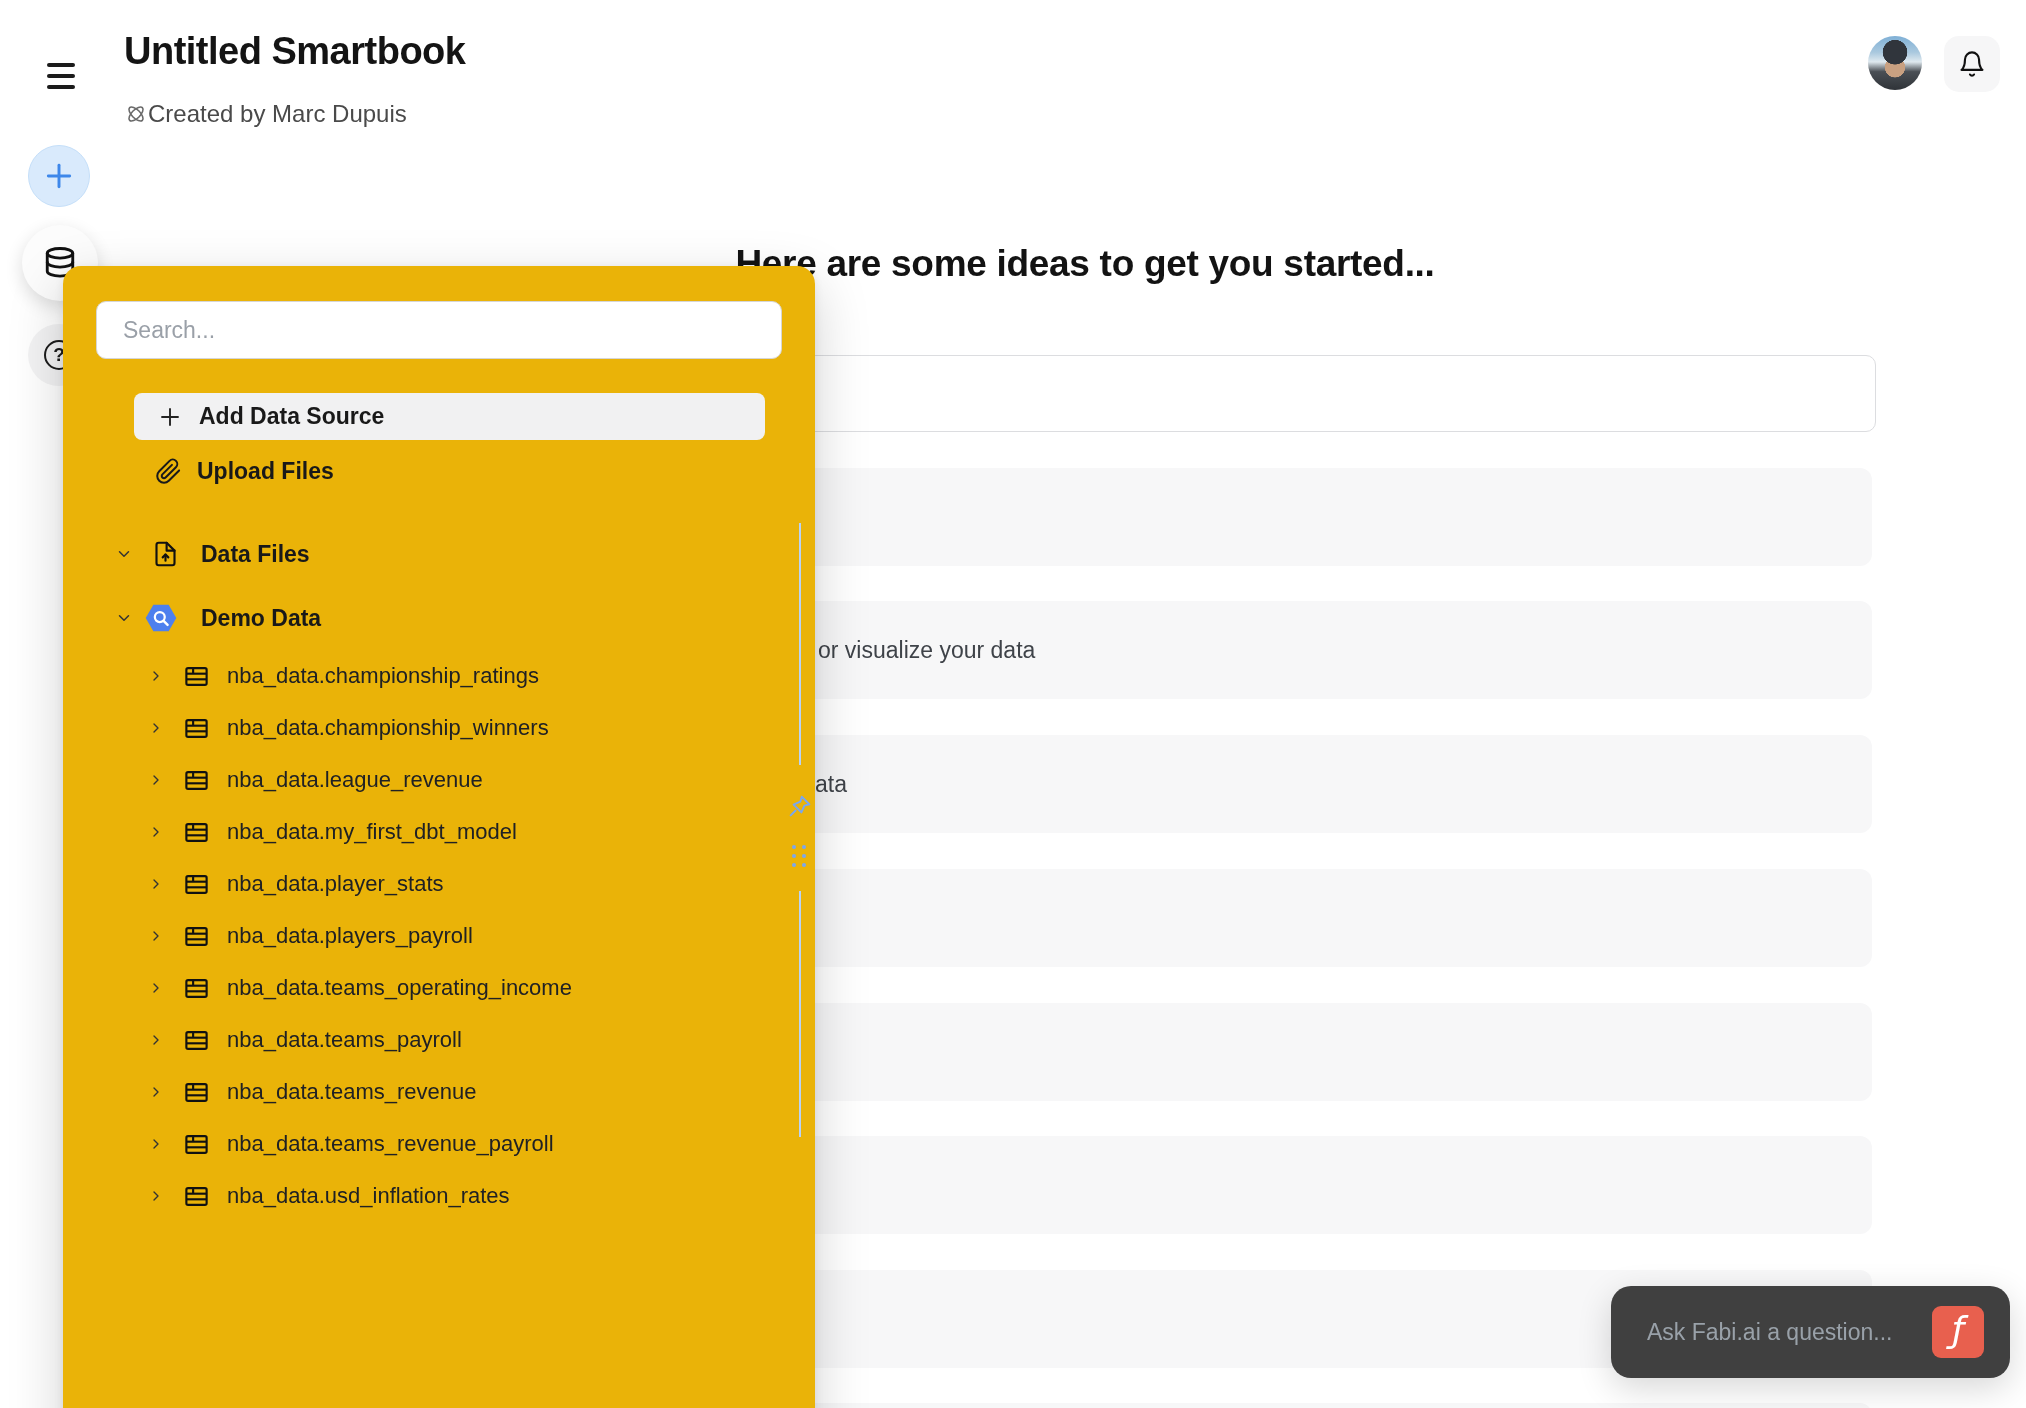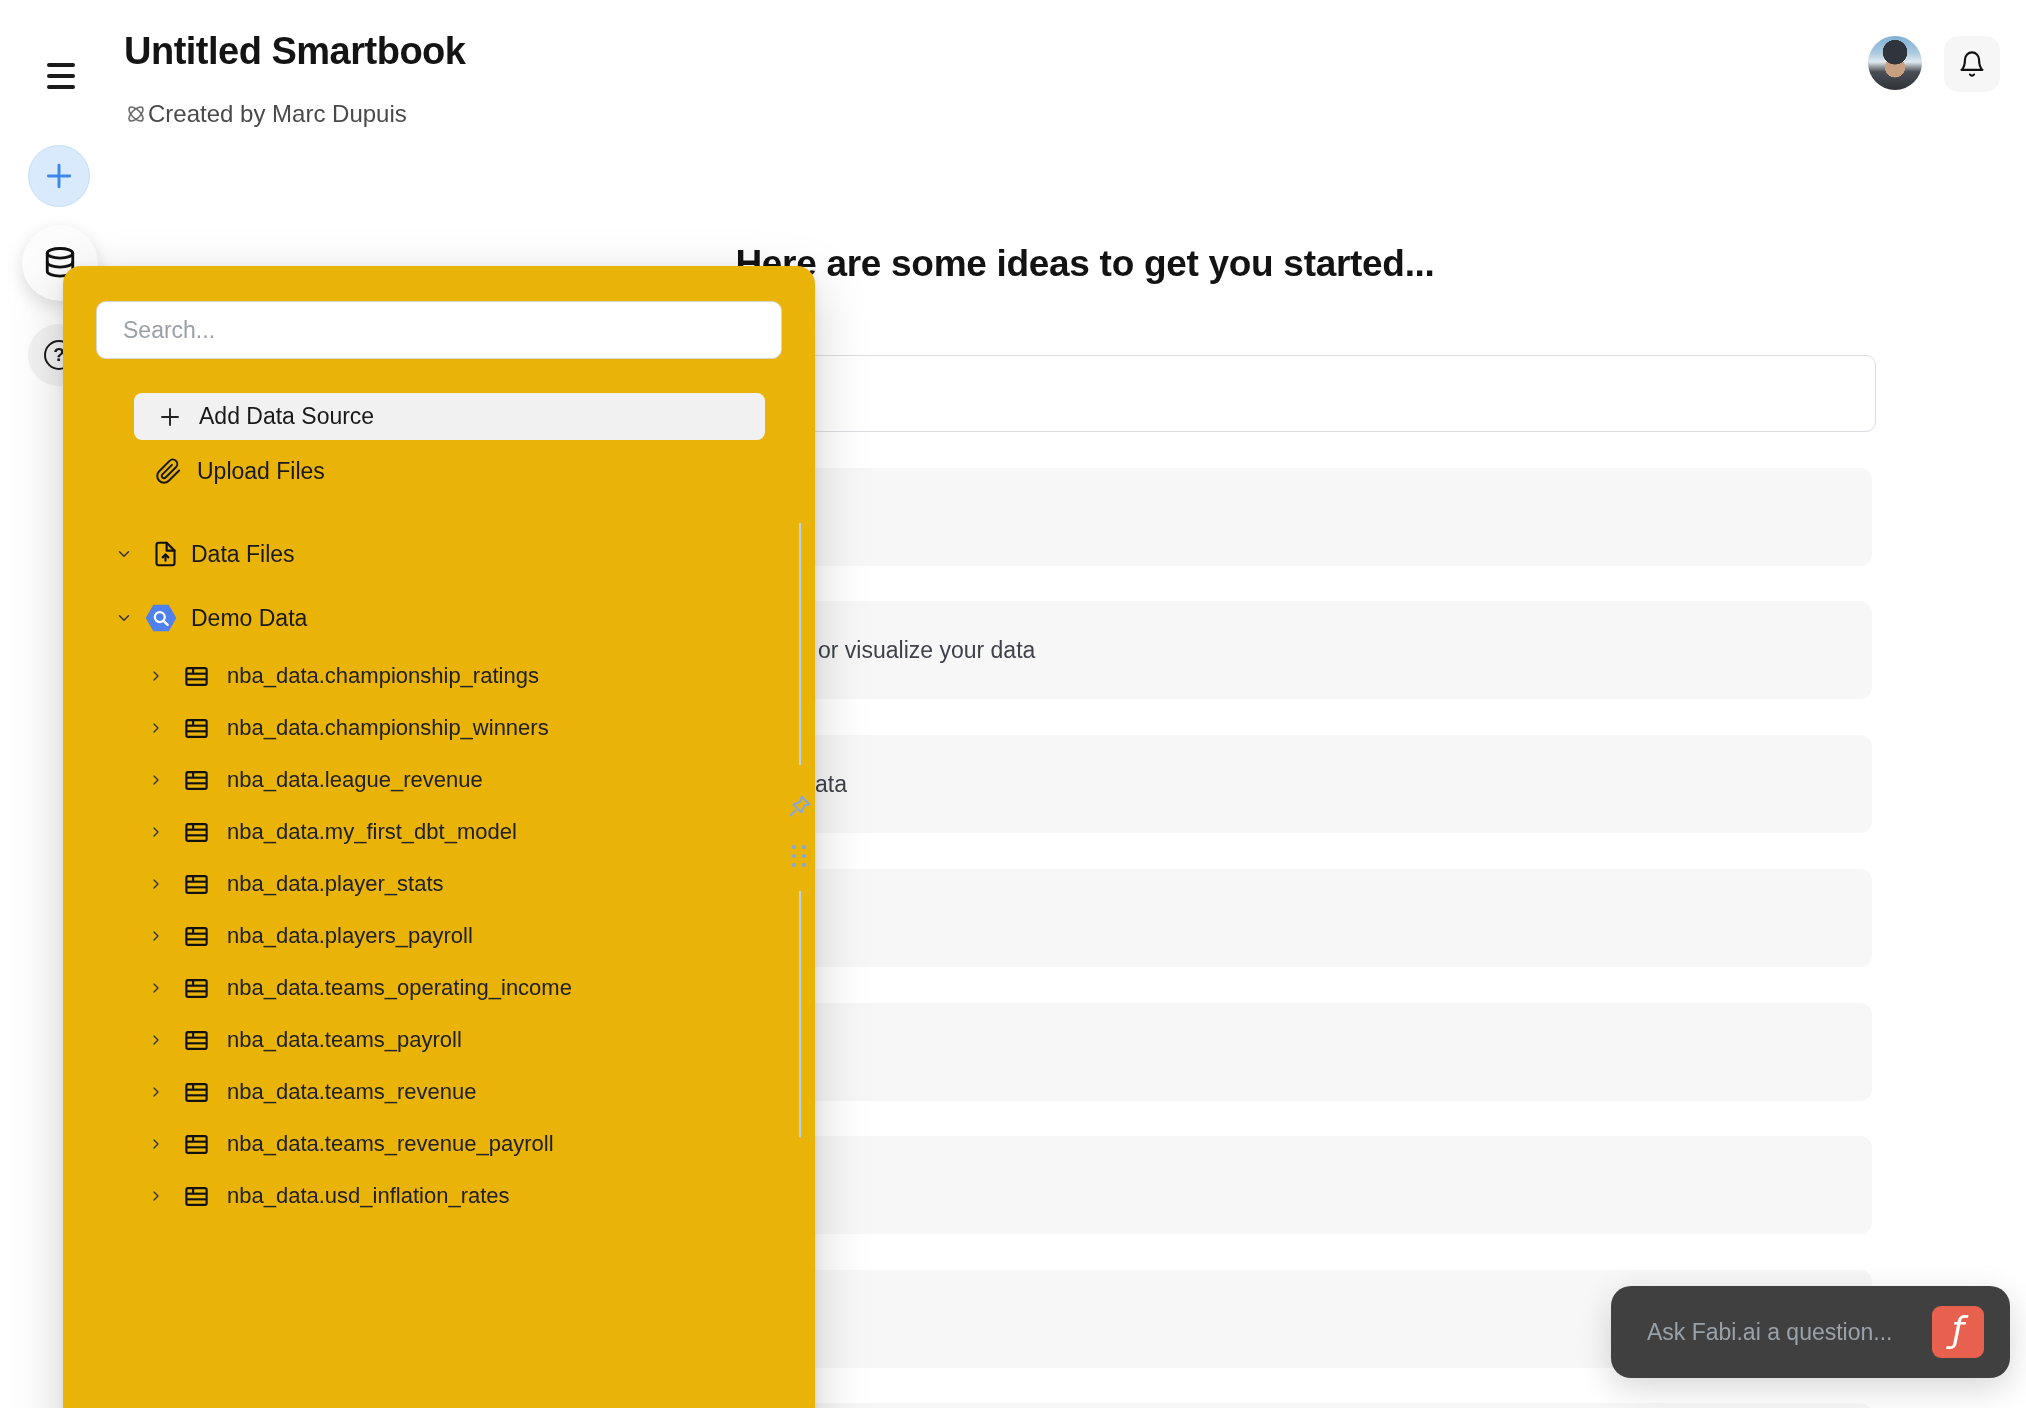--- a/index.html
+++ b/index.html
@@ -39,28 +39,28 @@
   .fabi-btn { width:52px; height:52px; margin-right:26px; border-radius:9px; background:#e8604e; display:flex; align-items:center; justify-content:center; cursor:pointer; }
   .fabi-btn .glyph { color:#fff; font-size:36px; font-style:italic; font-family:"DejaVu Sans", sans-serif; line-height:1; transform:translateY(-2px); }
 
   
   .panel { position:absolute; left:63px; top:266px; width:752px; height:1213px; background:#eab308; border-radius:18px; box-shadow:0 18px 55px rgba(0,0,0,.18), 0 2px 10px rgba(0,0,0,.08); z-index:30; }
   .search-input { position:absolute; left:33px; top:35px; width:686px; height:58px; border:1.5px solid #d6d6d6; border-radius:10px; padding:0 26px; font-size:23px; color:#222; outline:none; background:#fff; }
   .search-input::placeholder { color:#9aa0a8; }
   .add-row { position:absolute; left:71px; top:127px; width:631px; height:47px; background:#f1f1f2; border-radius:8px; display:flex; align-items:center; cursor:pointer; }
   .add-row .plus-wrap { margin-left:24px; display:flex; }
   .add-row .lbl { margin-left:17px; }
-  .row-lbl { font-size:23px; font-weight:400; color:#191919; }
+  .row-lbl { font-size:23px; font-weight:700; color:#191919; }
   .upload-row { position:absolute; left:0; top:180px; width:752px; height:50px; display:flex; align-items:center; cursor:pointer; }
   .upload-row .icon { position:absolute; left:92px; display:flex; }
   .upload-row .lbl { position:absolute; left:134px; }
   .group-row { position:absolute; left:0; width:752px; height:44px; cursor:pointer; }
   .group-row .chev { position:absolute; left:52px; top:50%; transform:translateY(-50%); display:flex; }
   .group-row .gicon { position:absolute; top:50%; transform:translateY(-50%); display:flex; }
-  .group-row .lbl { position:absolute; left:128px; top:50%; transform:translateY(-50%); }
+  .group-row .lbl { position:absolute; left:138px; top:50%; transform:translateY(-50%); }
   .table-list { position:absolute; left:0; top:384px; width:752px; }
   .table-row { position:relative; height:52px; display:flex; align-items:center; cursor:pointer; }
   .table-row .chev { position:absolute; left:85px; display:flex; }
   .table-row .ticon { position:absolute; left:120px; display:flex; }
   .table-row .tname { position:absolute; left:164px; font-size:22px; color:#202124; white-space:nowrap; }
 
   
   .divider-seg { position:absolute; width:2px; background:#b9d3f5; z-index:35; }
   .seg-top { left:799px; top:523px; height:242px; }
   .seg-bottom { left:799px; top:891px; height:246px; }

